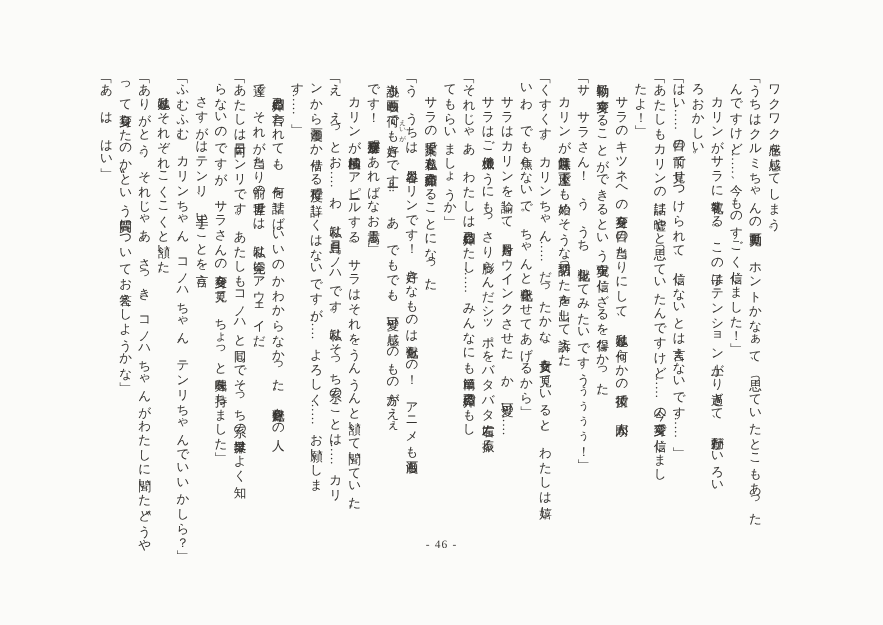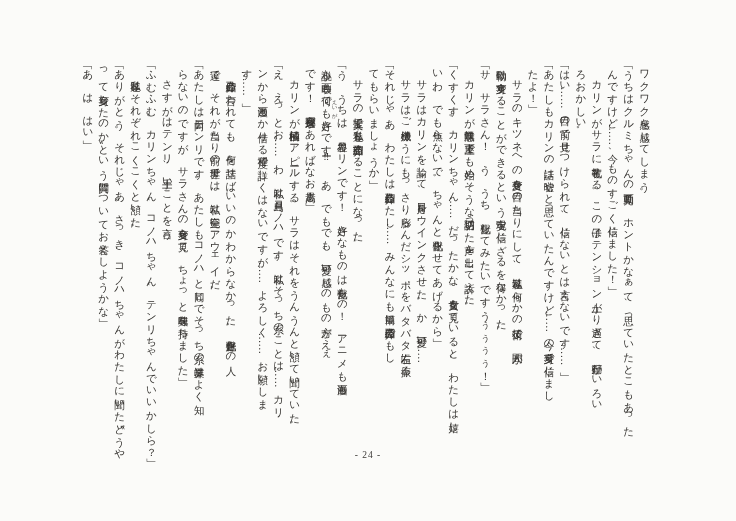--- a/index.html
+++ b/index.html
@@ -90,15 +90,15 @@
       <div class="col">　さすがはテンリ、上手いことを言う。</div>
       <div class="col">「ふむふむ。カリンちゃん、コノハちゃん、テンリちゃんでいいかしら？」</div>
       <div class="col">　私達はそれぞれこくこくと頷いた。</div>
       <div class="col">「ありがとう。それじゃあ、さっき、コノハちゃんがわたしに聞いた〝どうや</div>
       <div class="col">って変身したのか〟という質問についてお答えしようかな」</div>
       <div class="col">「あ、は、はい」</div>
     </div>
 
   <div class="ruby-annotation">えいが</div>
 
-  <div class="page-number">- 24 -</div>
+  <div class="page-number">- 46 -</div>
 
 </div>
 
 </body></html>

